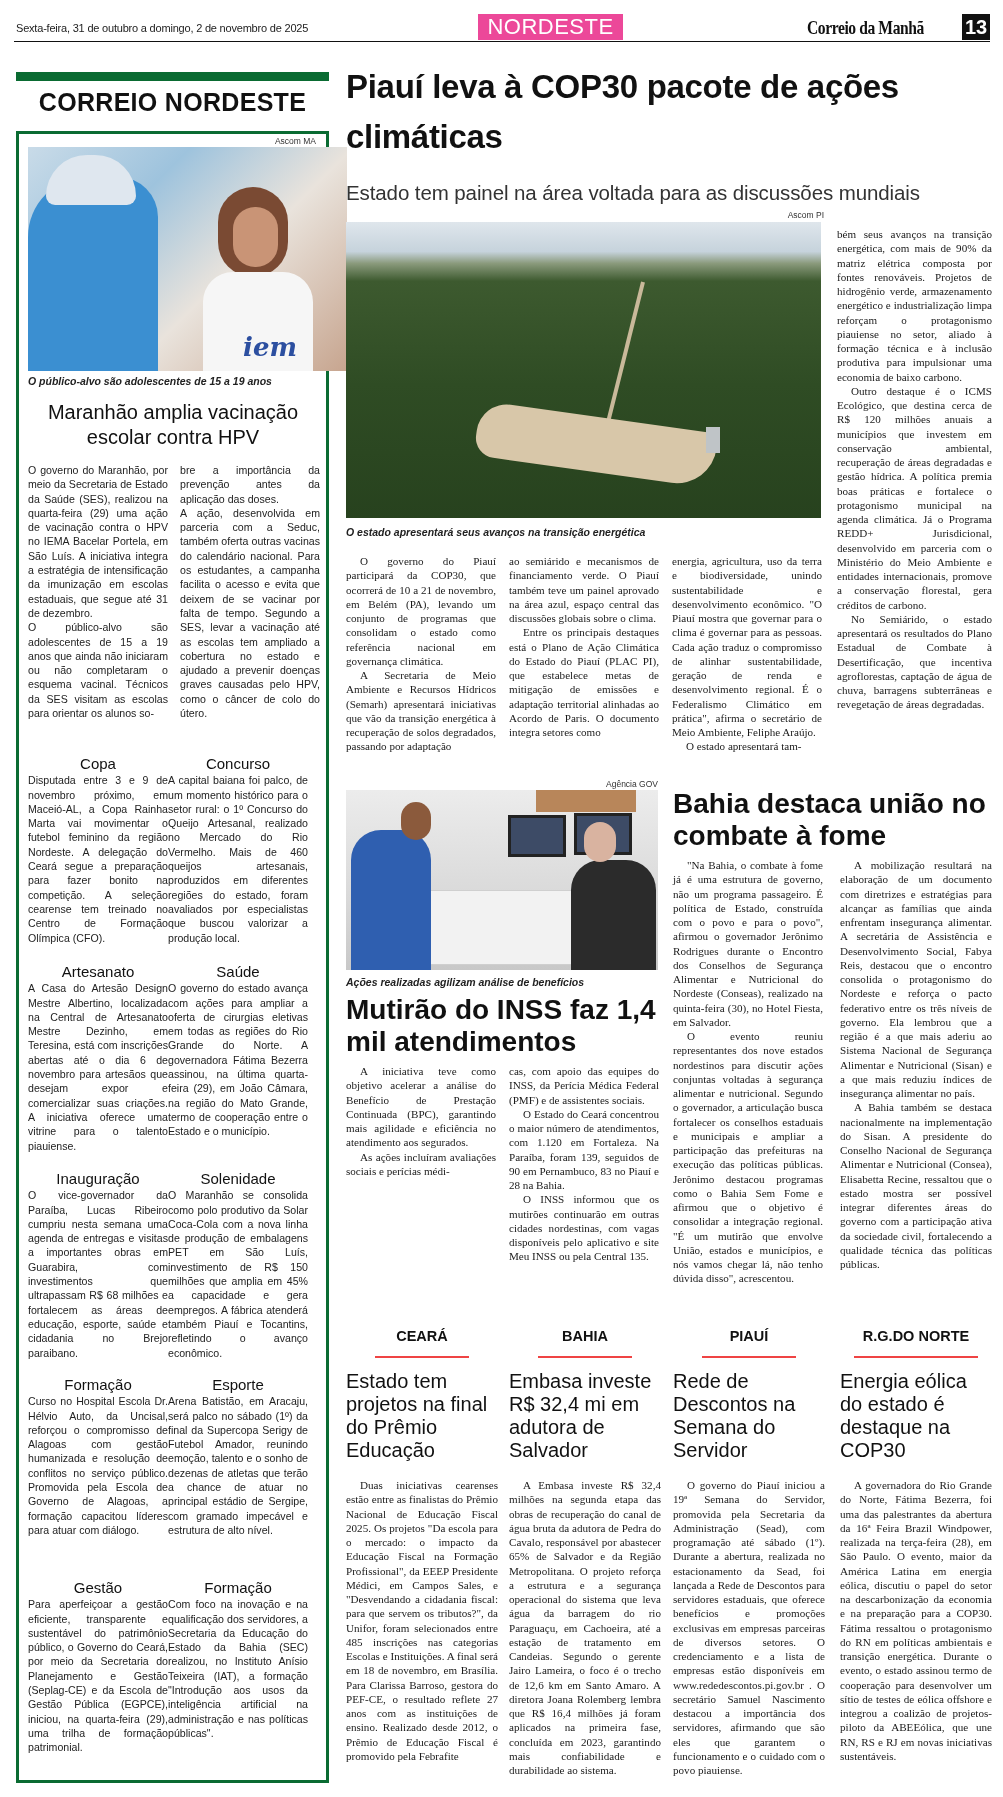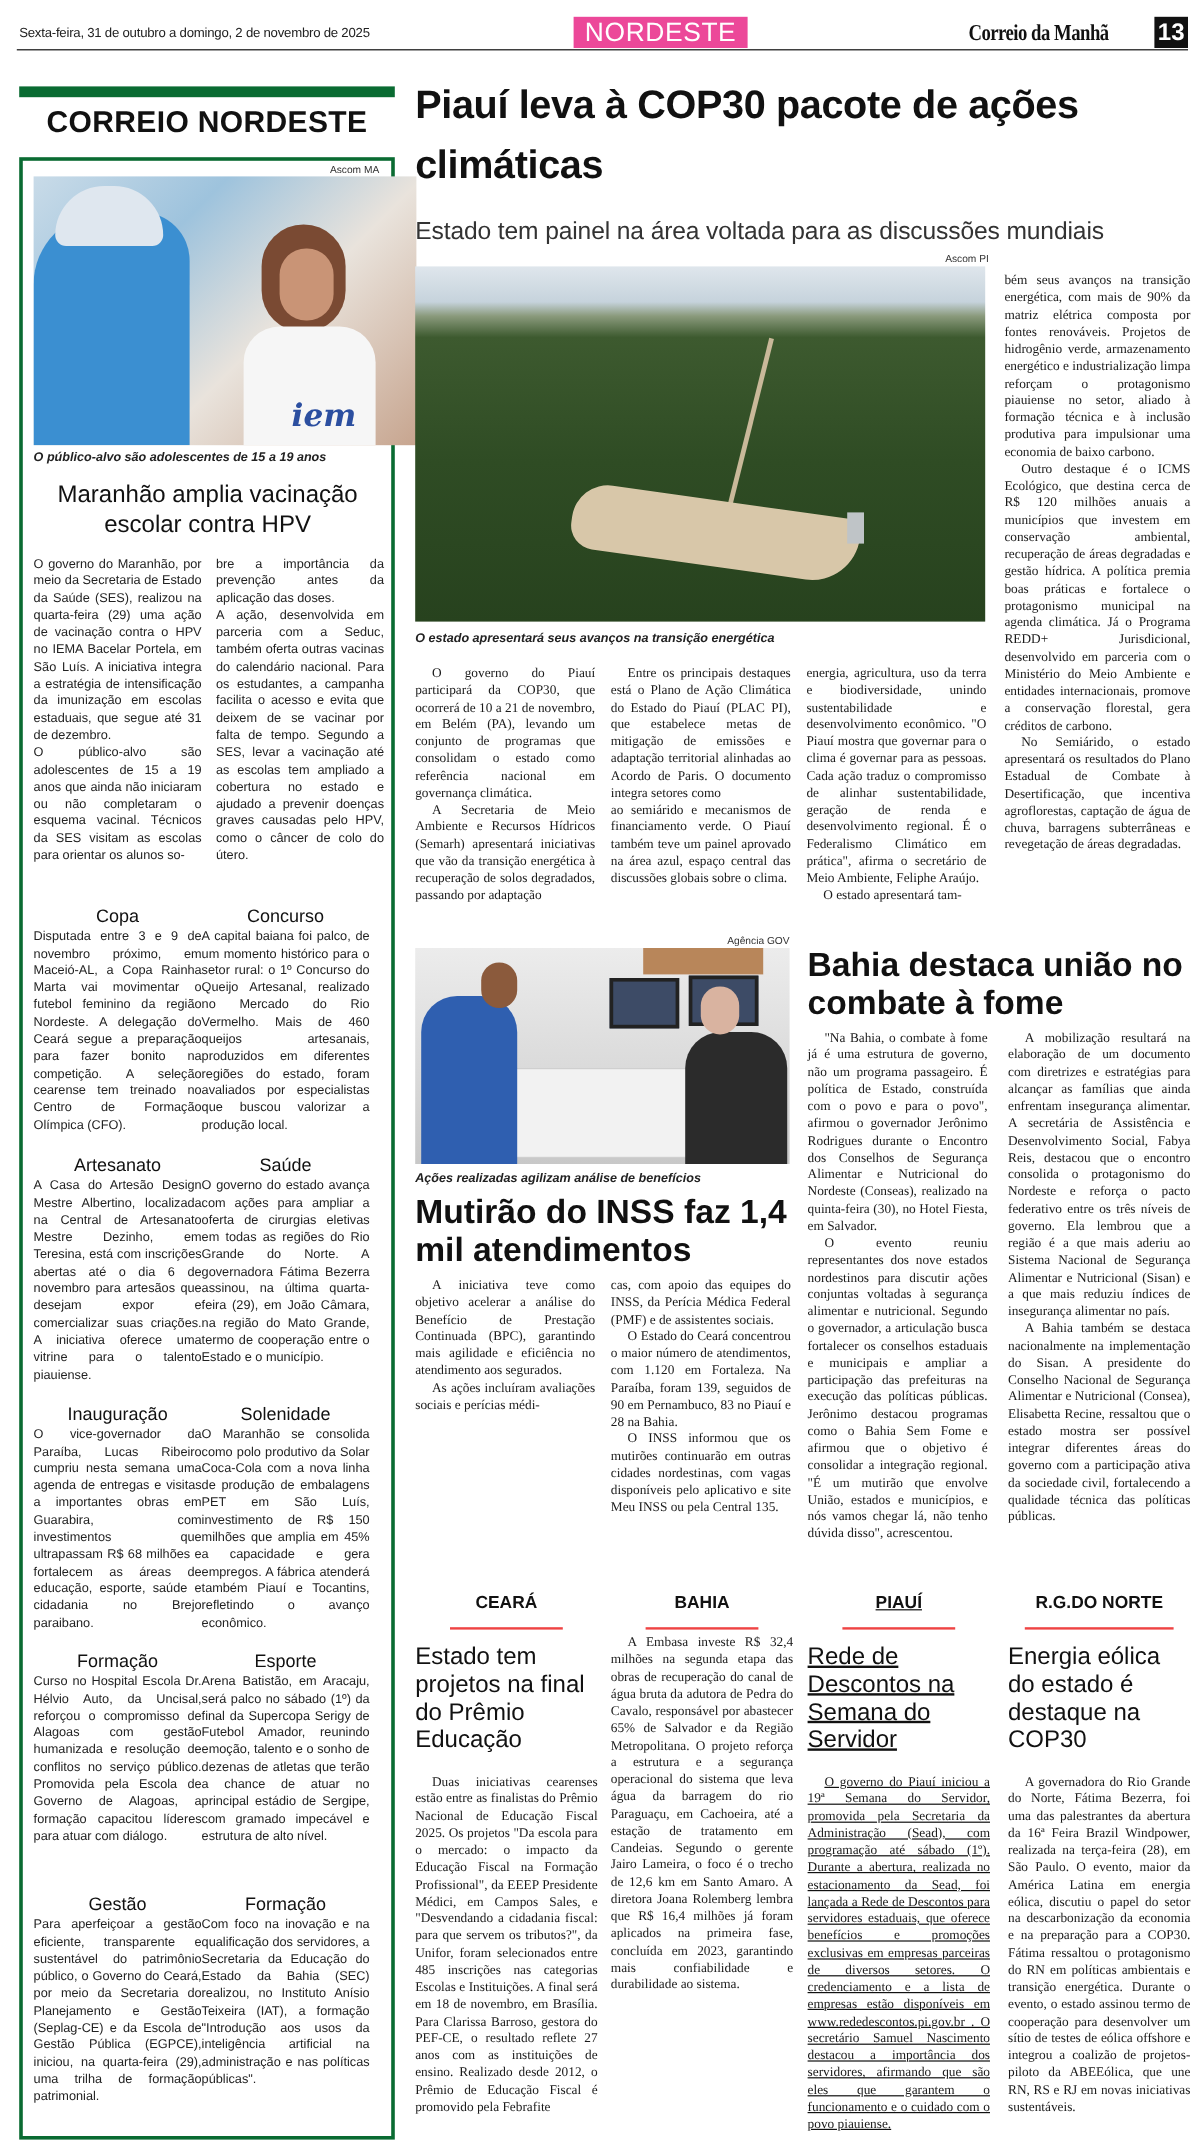--- a/index.html
+++ b/index.html
@@ -179,22 +179,22 @@
   <div class="clearing"></div>
   <div class="tower"></div>
 </div>
 <div class="main-caption">O estado apresentará seus avanços na transição energética</div>
 
 <div class="main-c1 body">
   <p>O governo do Piauí participará da COP30, que ocorrerá de 10 a 21 de novembro, em Belém (PA), levando um conjunto de programas que consolidam o estado como referência nacional em governança climática.</p>
   <p>A Secretaria de Meio Ambiente e Recursos Hídricos (Semarh) apresentará iniciativas que vão da transição energética à recuperação de solos degradados, passando por adaptação</p>
 </div>
 <div class="main-c2 body">
+  <p style="text-indent:0">ao semiárido e mecanismos de financiamento verde. O Piauí também teve um painel aprovado na área azul, espaço central das discussões globais sobre o clima.</p>
   <p>Entre os principais destaques está o Plano de Ação Climática do Estado do Piauí (PLAC PI), que estabelece metas de mitigação de emissões e adaptação territorial alinhadas ao Acordo de Paris. O documento integra setores como</p>
-  <p style="text-indent:0">ao semiárido e mecanismos de financiamento verde. O Piauí também teve um painel aprovado na área azul, espaço central das discussões globais sobre o clima.</p>
 </div>
 <div class="main-c3 body">
   <p style="text-indent:0">energia, agricultura, uso da terra e biodiversidade, unindo sustentabilidade e desenvolvimento econômico. "O Piauí mostra que governar para o clima é governar para as pessoas. Cada ação traduz o compromisso de alinhar sustentabilidade, geração de renda e desenvolvimento regional. É o Federalismo Climático em prática", afirma o secretário de Meio Ambiente, Feliphe Araújo.</p>
   <p>O estado apresentará tam-</p>
 </div>
 <div class="main-c4 body">
   <p style="text-indent:0">bém seus avanços na transição energética, com mais de 90% da matriz elétrica composta por fontes renováveis. Projetos de hidrogênio verde, armazenamento energético e industrialização limpa reforçam o protagonismo piauiense no setor, aliado à formação técnica e à inclusão produtiva para impulsionar uma economia de baixo carbono.</p>
   <p>Outro destaque é o ICMS Ecológico, que destina cerca de R$ 120 milhões anuais a municípios que investem em conservação ambiental, recuperação de áreas degradadas e gestão hídrica. A política premia boas práticas e fortalece o protagonismo municipal na agenda climática. Já o Programa REDD+ Jurisdicional, desenvolvido em parceria com o Ministério do Meio Ambiente e entidades internacionais, promove a conservação florestal, gera créditos de carbono.</p>
   <p>No Semiárido, o estado apresentará os resultados do Plano Estadual de Combate à Desertificação, que incentiva agroflorestas, captação de água de chuva, barragens subterrâneas e revegetação de áreas degradadas.</p>
 </div>
@@ -234,25 +234,26 @@
 
 <div class="state-col" style="left:346px;">
   <span class="state-tag">CEARÁ</span>
   <div class="state-head">Estado tem projetos na final do Prêmio Educação</div>
   <div class="state-body body">
       <p>Duas iniciativas cearenses estão entre as finalistas do Prêmio Nacional de Educação Fiscal 2025. Os projetos "Da escola para o mercado: o impacto da Educação Fiscal na Formação Profissional", da EEEP Presidente Médici, em Campos Sales, e "Desvendando a cidadania fiscal: para que servem os tributos?", da Unifor, foram selecionados entre 485 inscrições nas categorias Escolas e Instituições. A final será em 18 de novembro, em Brasília. Para Clarissa Barroso, gestora do PEF-CE, o resultado reflete 27 anos com as instituições de ensino. Realizado desde 2012, o Prêmio de Educação Fiscal é promovido pela Febrafite</p>
     </div>
 </div>
 <div class="state-col" style="left:509px;">
   <span class="state-tag">BAHIA</span>
+  <div class="state-head">Embasa investe R$ 32,4 mi em adutora de Salvador</div>
   <div class="state-body body">
       <p>A Embasa investe R$ 32,4 milhões na segunda etapa das obras de recuperação do canal de água bruta da adutora de Pedra do Cavalo, responsável por abastecer 65% de Salvador e da Região Metropolitana. O projeto reforça a estrutura e a segurança operacional do sistema que leva água da barragem do rio Paraguaçu, em Cachoeira, até a estação de tratamento em Candeias. Segundo o gerente Jairo Lameira, o foco é o trecho de 12,6 km em Santo Amaro. A diretora Joana Rolemberg lembra que R$ 16,4 milhões já foram aplicados na primeira fase, concluída em 2023, garantindo mais confiabilidade e durabilidade ao sistema.</p>
     </div>
 </div>
-<div class="state-col" style="left:673px;text-decoration:underline;">
+<div class="state-col" style="left:673px;">
   <span class="state-tag">PIAUÍ</span>
   <div class="state-head">Rede de Descontos na Semana do Servidor</div>
   <div class="state-body body">
       <p>O governo do Piauí iniciou a 19ª Semana do Servidor, promovida pela Secretaria da Administração (Sead), com programação até sábado (1º). Durante a abertura, realizada no estacionamento da Sead, foi lançada a Rede de Descontos para servidores estaduais, que oferece benefícios e promoções exclusivas em empresas parceiras de diversos setores. O credenciamento e a lista de empresas estão disponíveis em www.rededescontos.pi.gov.br . O secretário Samuel Nascimento destacou a importância dos servidores, afirmando que são eles que garantem o funcionamento e o cuidado com o povo piauiense.</p>
     </div>
 </div>
 <div class="state-col" style="left:840px;">
   <span class="state-tag" style="width:82%">R.G.DO NORTE</span>
   <div class="state-head">Energia eólica do estado é destaque na COP30</div>
   <div class="state-body body">

